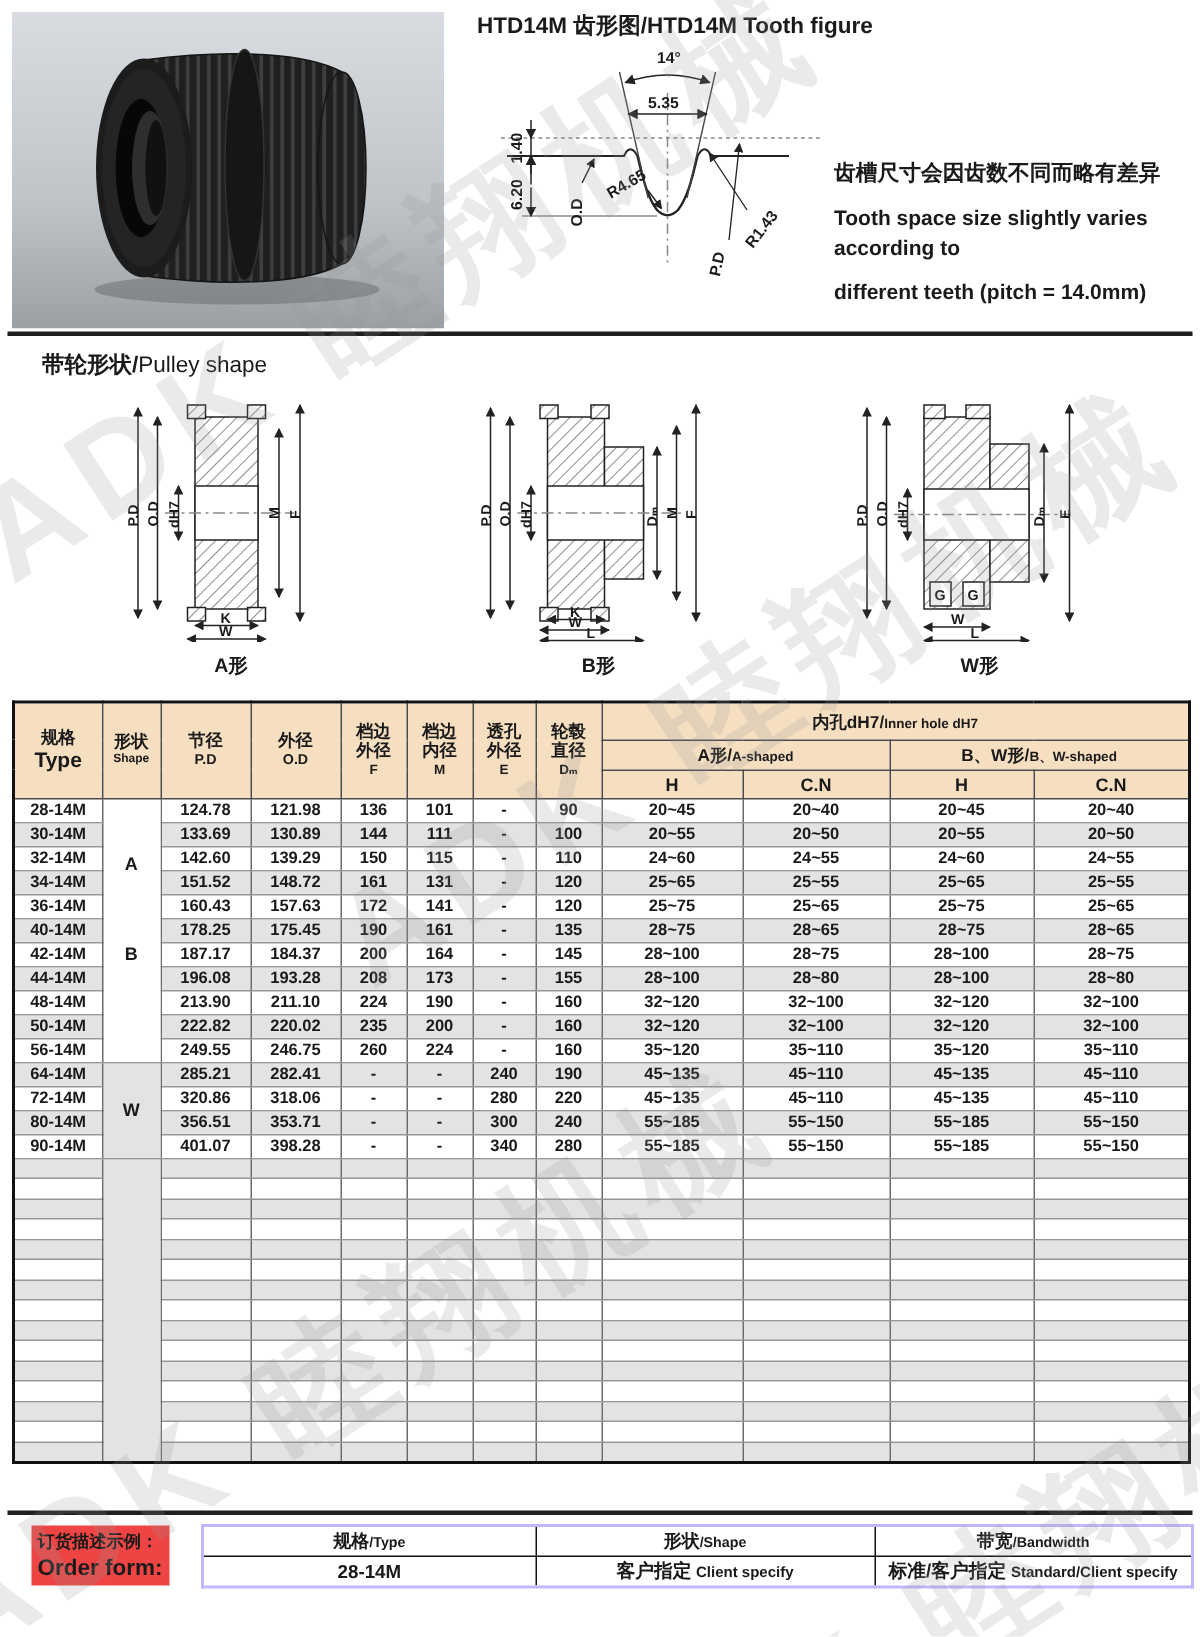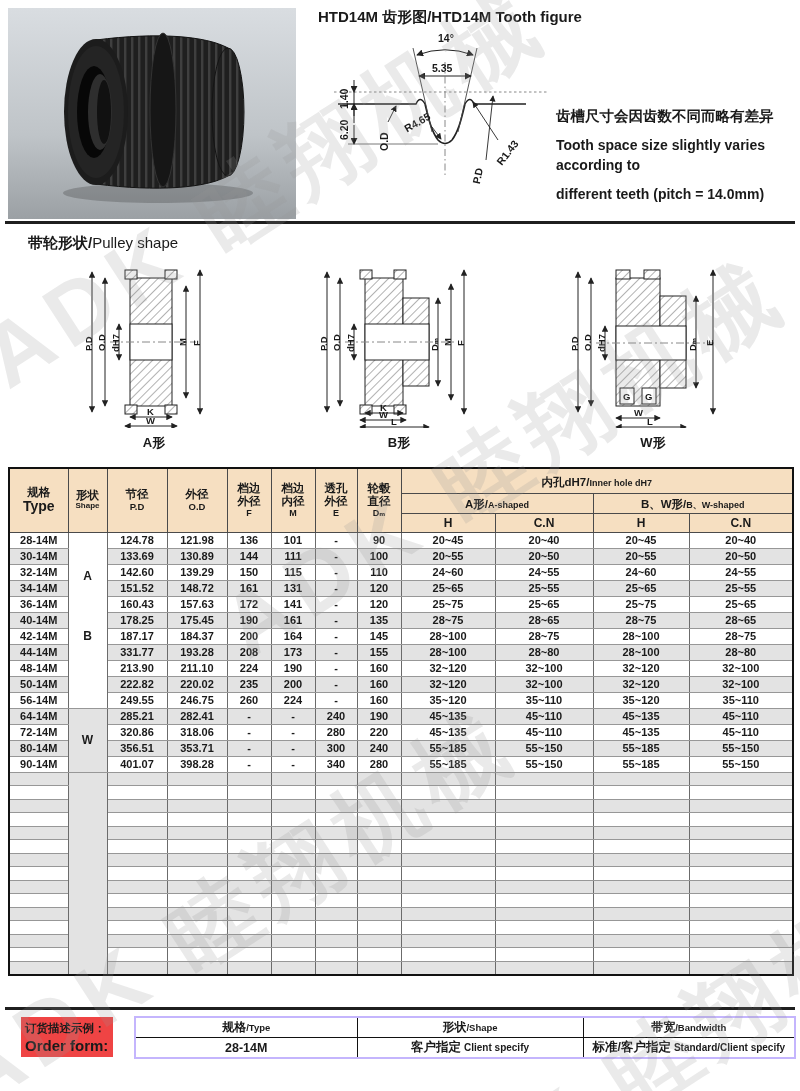--- a/index.html
+++ b/index.html
@@ -454,21 +454,21 @@
           <td>164</td>
           <td>-</td>
           <td>145</td>
           <td>28~100</td>
           <td>28~75</td>
           <td>28~100</td>
           <td>28~75</td>
         </tr>
         <tr class="stripe">
           <td>44-14M</td>
-          <td>331.77</td>
+          <td>196.08</td>
           <td>193.28</td>
           <td>208</td>
           <td>173</td>
           <td>-</td>
           <td>155</td>
           <td>28~100</td>
           <td>28~80</td>
           <td>28~100</td>
           <td>28~80</td>
         </tr>

